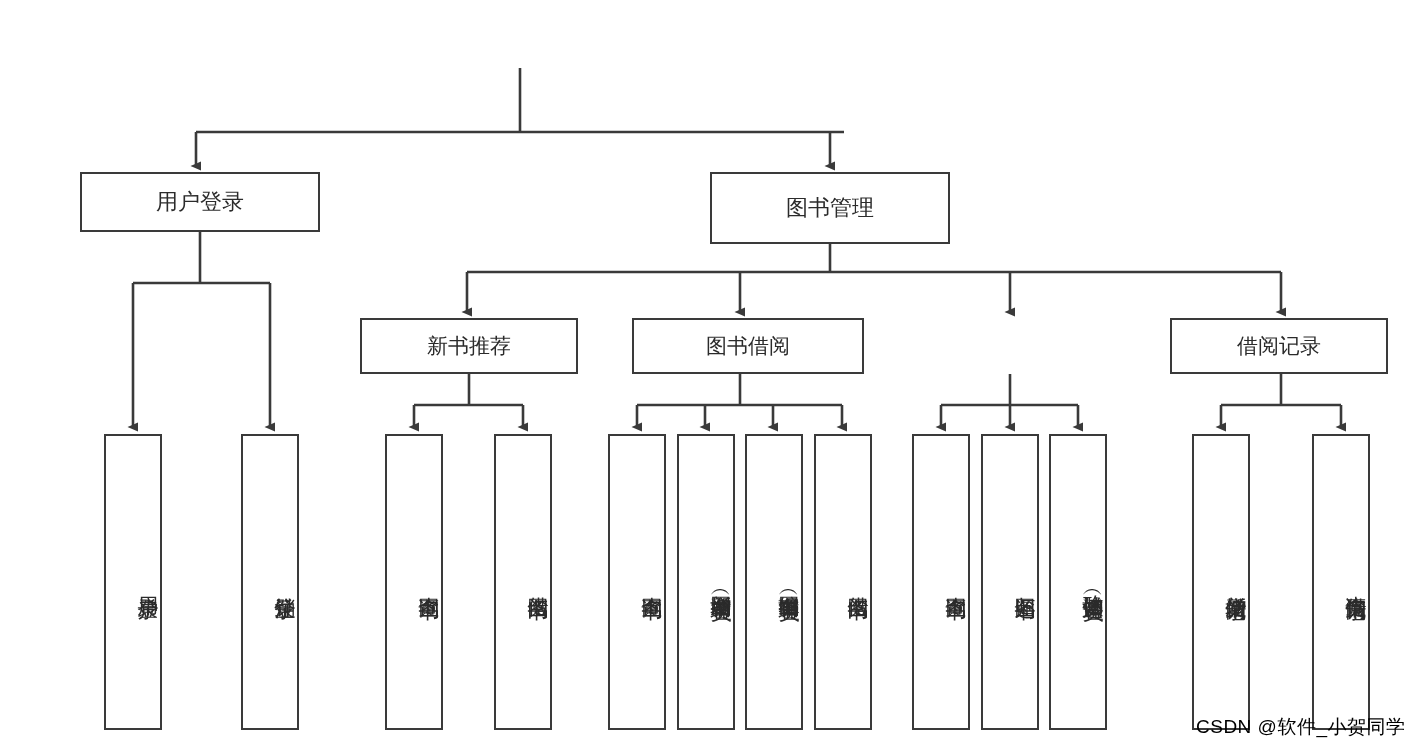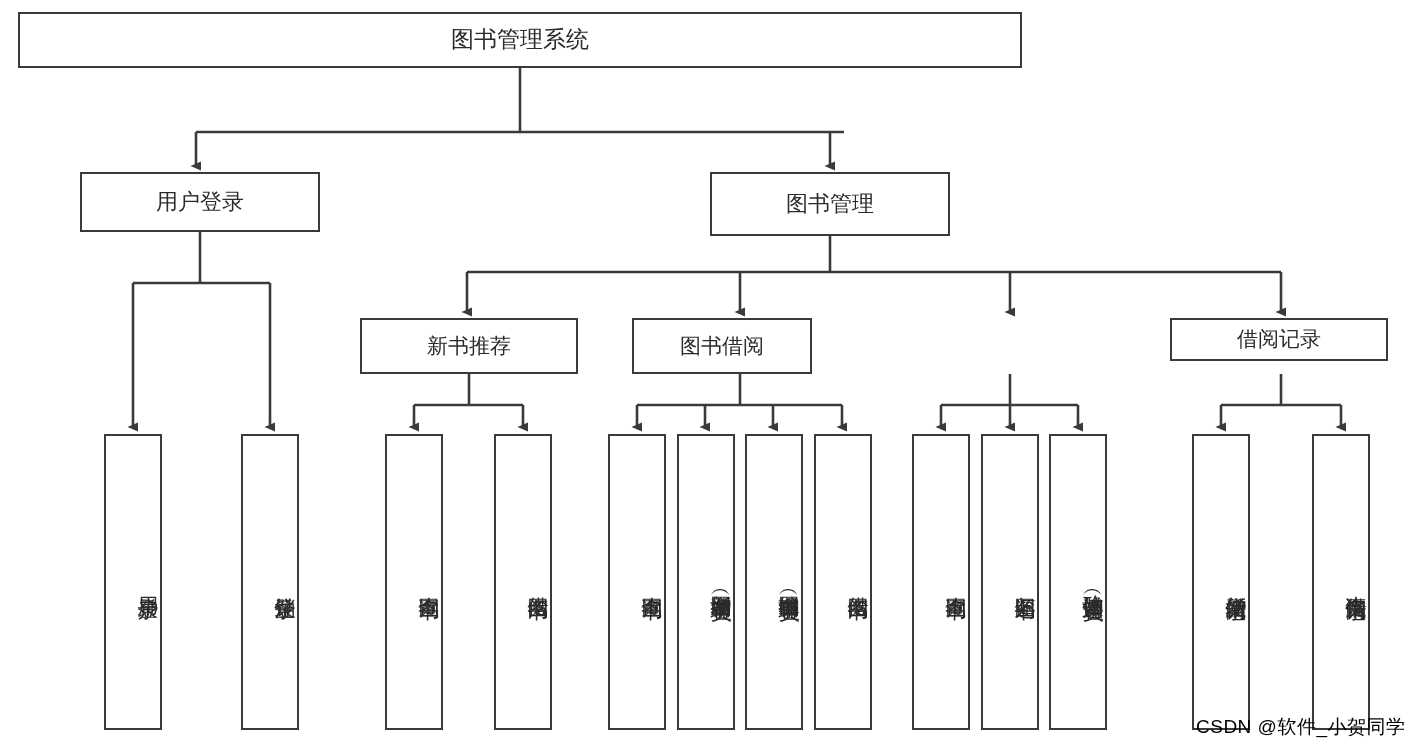--- a/index.html
+++ b/index.html
@@ -117,38 +117,35 @@
       <path d="M1010,405 L1010,427" marker-end="url(#arrow)"></path>
       <path d="M1078,405 L1078,427" marker-end="url(#arrow)"></path>
 
       <path d="M1281,374 L1281,405"></path>
       <path d="M1221,405 L1341,405"></path>
       <path d="M1221,405 L1221,427" marker-end="url(#arrow)"></path>
       <path d="M1341,405 L1341,427" marker-end="url(#arrow)"></path>
     </g>
   </svg>
 
-  <div class="node root" style="left:18px; top:12px; width:1004px; height:56px;">
-    <span class="label">图书管理系统</span>
-  </div>
 
   <div class="node level2" style="left:80px; top:172px; width:240px; height:60px;">
     <span class="label">用户登录</span>
   </div>
-  <div class="node level2" style="left:710px; top:172px; width:240px; height:64px;">
+  <div class="node level2" style="left:710px; top:172px; width:240px; height:72px;">
     <span class="label">图书管理</span>
   </div>
 
   <div class="node level3" style="left:360px; top:318px; width:218px; height:56px;">
     <span class="label">新书推荐</span>
   </div>
-  <div class="node level3" style="left:632px; top:318px; width:180px; height:56px;">
+  <div class="node level3" style="left:632px; top:318px; width:232px; height:56px;">
     <span class="label">图书借阅</span>
   </div>
-  <div class="node level3" style="left:1170px; top:318px; width:218px; height:43px;">
+  <div class="node level3" style="left:1170px; top:318px; width:218px; height:56px;">
     <span class="label">借阅记录</span>
   </div>
 
   <div class="node leaf" style="left:104px; top:434px; width:58px; height:296px;">
     <span class="label">用户登录</span>
   </div>
   <div class="node leaf" style="left:241px; top:434px; width:58px; height:296px;">
     <span class="label">注销登录</span>
   </div>
 

